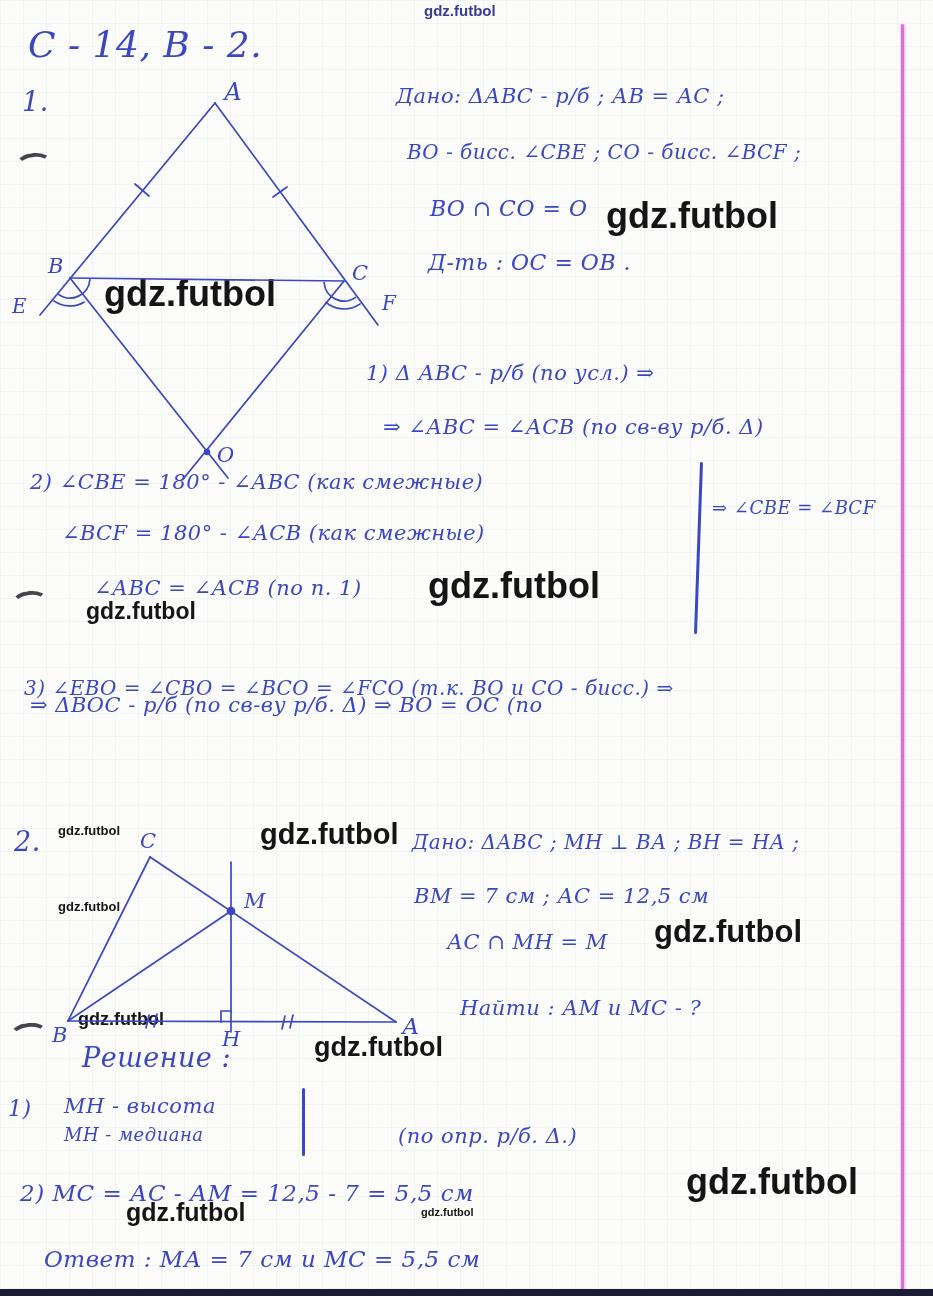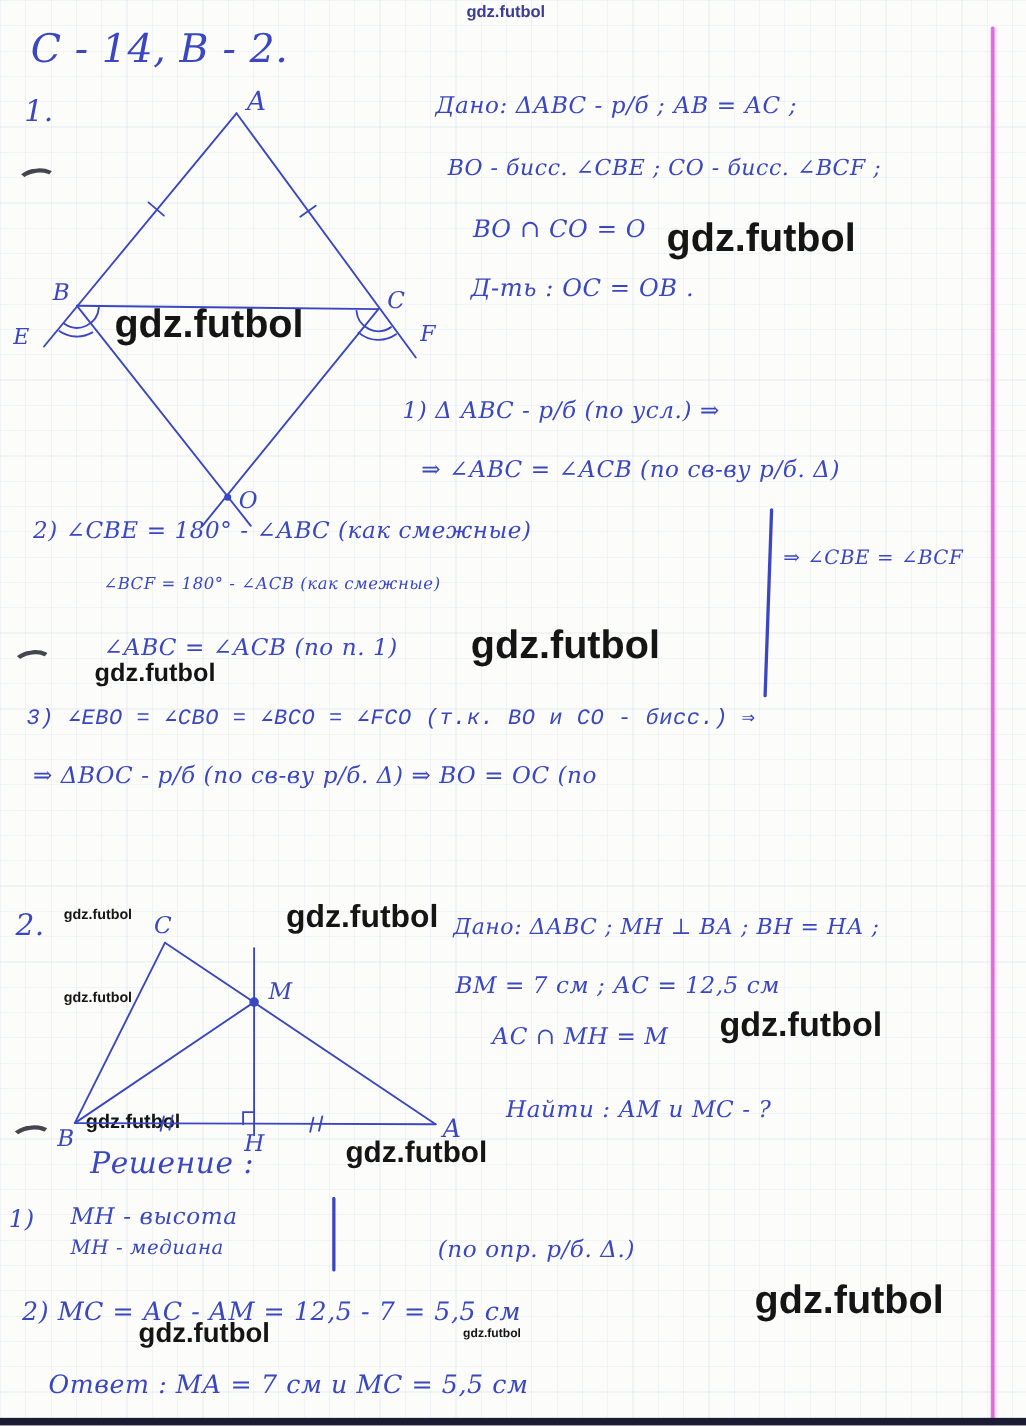--- a/index.html
+++ b/index.html
@@ -91,26 +91,26 @@
 
   <span class="hw" style="left:396px;top:84px;font-size:21px;">Дано:  ΔАВС - р/б ;  АВ = АС ;</span>
   <span class="hw" style="left:407px;top:140px;font-size:20px;">ВО - бисс. ∠СВЕ ;  СО - бисс. ∠ВСF ;</span>
   <span class="hw" style="left:430px;top:196px;font-size:22px;">ВО ∩ СО = О</span>
   <span class="hw" style="left:428px;top:250px;font-size:22px;">Д-ть :   ОС = ОВ .</span>
 
   <span class="hw" style="left:366px;top:361px;font-size:21px;">1)  Δ АВС - р/б  (по усл.)  ⇒</span>
   <span class="hw" style="left:383px;top:415px;font-size:21px;">⇒  ∠АВС = ∠АСВ (по св-ву р/б. Δ)</span>
 
   <span class="hw" style="left:30px;top:470px;font-size:21px;">2)   ∠СВЕ = 180° - ∠АВС  (как смежные)</span>
-  <span class="hw" style="left:62px;top:521px;font-size:15px;margin-left:32px;">∠ВСF = 180° - ∠АСВ  (как смежные)</span>
+  <span class="hw" style="left:62px;top:521px;font-size:21px;">∠ВСF = 180° - ∠АСВ  (как смежные)</span>
   <span class="hw" style="left:94px;top:576px;font-size:21px;">∠АВС = ∠АСВ (по п. 1)</span>
   <div class="vbar" style="left:697px;top:462px;height:172px;transform:rotate(2deg);"></div>
   <span class="hw" style="left:712px;top:497px;font-size:18px;">⇒ ∠СВЕ = ∠ВСF</span>
 
-  <span class="hw" style="left:24px;top:639px;font-size:20px;font-family:Liberation Mono, monospace;">3)  ∠ЕВО = ∠СВО = ∠ВСО = ∠FСО (т.к. ВО и СО - бисс.)  ⇒</span>
+  <span class="hw" style="left:24px;top:676px;font-size:20px;">3)  ∠ЕВО = ∠СВО = ∠ВСО = ∠FСО (т.к. ВО и СО - бисс.)  ⇒</span>
   <span class="hw" style="left:30px;top:693px;font-size:21px;">⇒   ΔВОС - р/б (по  св-ву  р/б. Δ)  ⇒  ВО = ОС (по</span>
 
   <span class="hw" style="left:14px;top:826px;font-size:27px;">2.</span>
 
   <svg style="position:absolute;left:0;top:820px;" width="480" height="240" viewBox="0 0 480 240">
     <g stroke="#3a47c0" stroke-width="1.7" fill="none" stroke-linecap="round">
       <line x1="68" y1="201" x2="150" y2="37"></line>
       <line x1="150" y1="37" x2="396" y2="202"></line>
       <line x1="68" y1="201" x2="396" y2="202"></line>
       <line x1="68" y1="201" x2="231" y2="91"></line>

